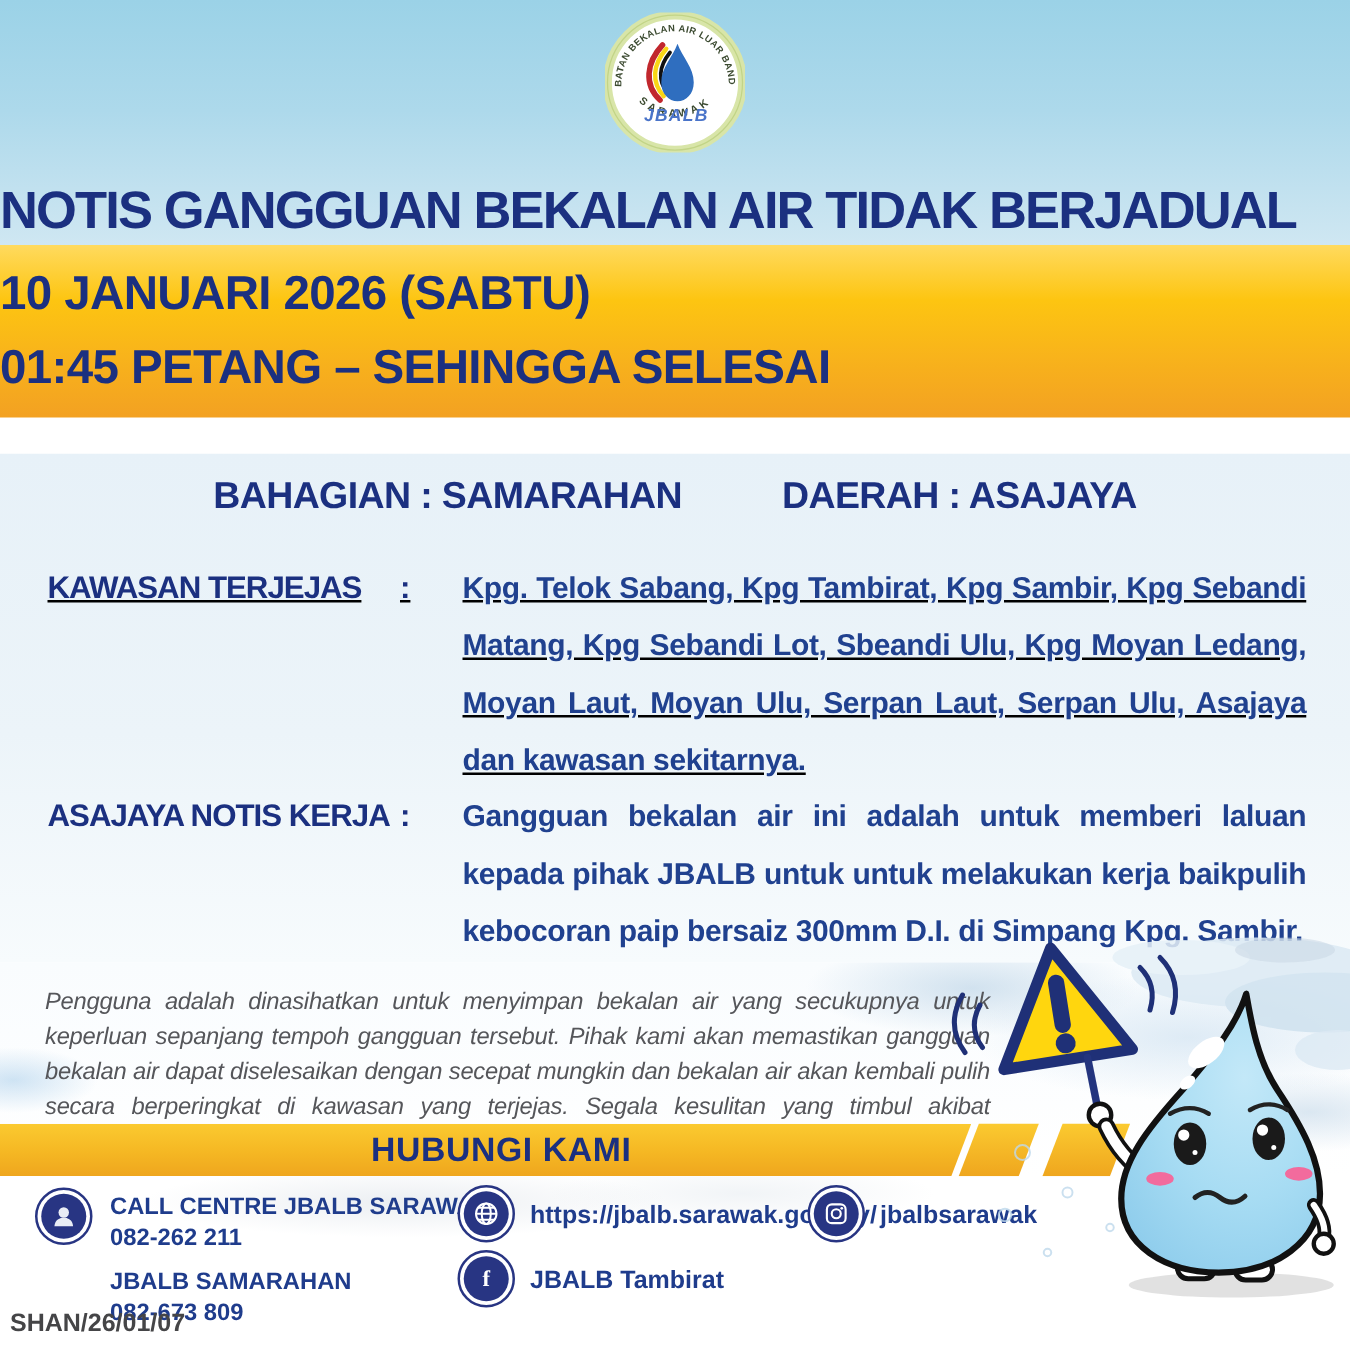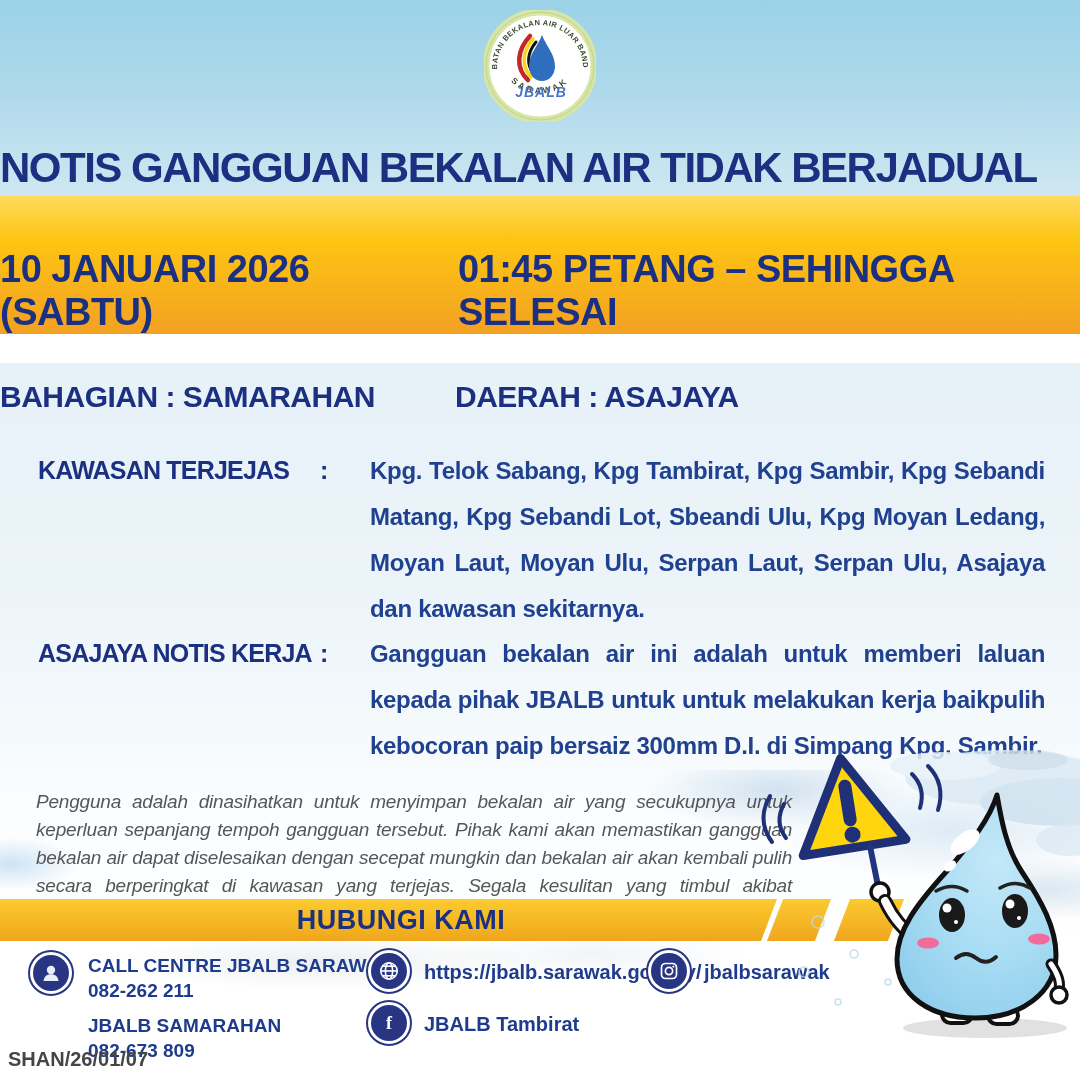--- a/index.html
+++ b/index.html
@@ -9,30 +9,30 @@
   
   .top-section{position:absolute;top:0;left:0;width:1080px;height:196px;
     background:linear-gradient(180deg,#9BD2E7 0%,#ADD9EB 45%,#C6E3F0 85%,#CFE7F2 100%);}
   .logo-wrap{position:absolute;top:10px;left:50%;transform:translateX(-50%);width:112px;height:112px;}
   .main-title{position:absolute;bottom:4px;left:0;width:100%;
     color:#1B3080;font-size:42px;font-weight:bold;letter-spacing:-1.5px;white-space:nowrap;}
 
   
   .date-banner{position:absolute;top:196px;left:0;width:1080px;height:138px;
     background:linear-gradient(180deg,#FFDA5E 0%,#FDC511 32%,#F8B31B 65%,#F3A122 100%);
-    display:flex;flex-direction:row;align-items:flex-end;justify-content:center;gap:16px;}
+    display:flex;flex-direction:column;align-items:flex-start;justify-content:center;gap:16px;}
   .date-line{color:#1B3080;font-size:38px;font-weight:bold;letter-spacing:-0.5px;}
 
   
   .body-section{position:absolute;top:363px;left:0;width:1080px;height:407px;
     background:linear-gradient(180deg,#E7F1F8 0%,#ECF4F9 55%,#F7FBFD 100%);}
-  .region-row{position:absolute;top:17px;left:0;width:100%;display:flex;gap:80px;}
+  .region-row{position:absolute;top:17px;left:0;width:100%;display:flex;justify-content:center;gap:80px;}
   .region-item{color:#1B3080;font-size:30px;font-weight:bold;letter-spacing:-0.5px;}
   .info-row{position:absolute;left:38px;right:35px;display:flex;align-items:flex-start;}
-  .info-row.kawasan{top:85px;}
+  .info-row.kawasan{top:85px;text-decoration:underline;}
   .info-row.huraian{top:268px;}
   .info-label{width:282px;flex:0 0 282px;color:#1B3080;font-size:25px;font-weight:bold;
     letter-spacing:-0.8px;padding-top:8px;white-space:nowrap;}
   .info-colon{width:50px;flex:0 0 50px;color:#1B3080;font-size:25px;font-weight:bold;padding-top:8px;}
   .info-value{flex:1;color:#20418F;font-size:24px;font-weight:bold;text-align:justify;
     line-height:46px;letter-spacing:-0.3px;}
 
   
   .splash-band{position:absolute;top:770px;left:0;width:1080px;height:171px;
     background:

